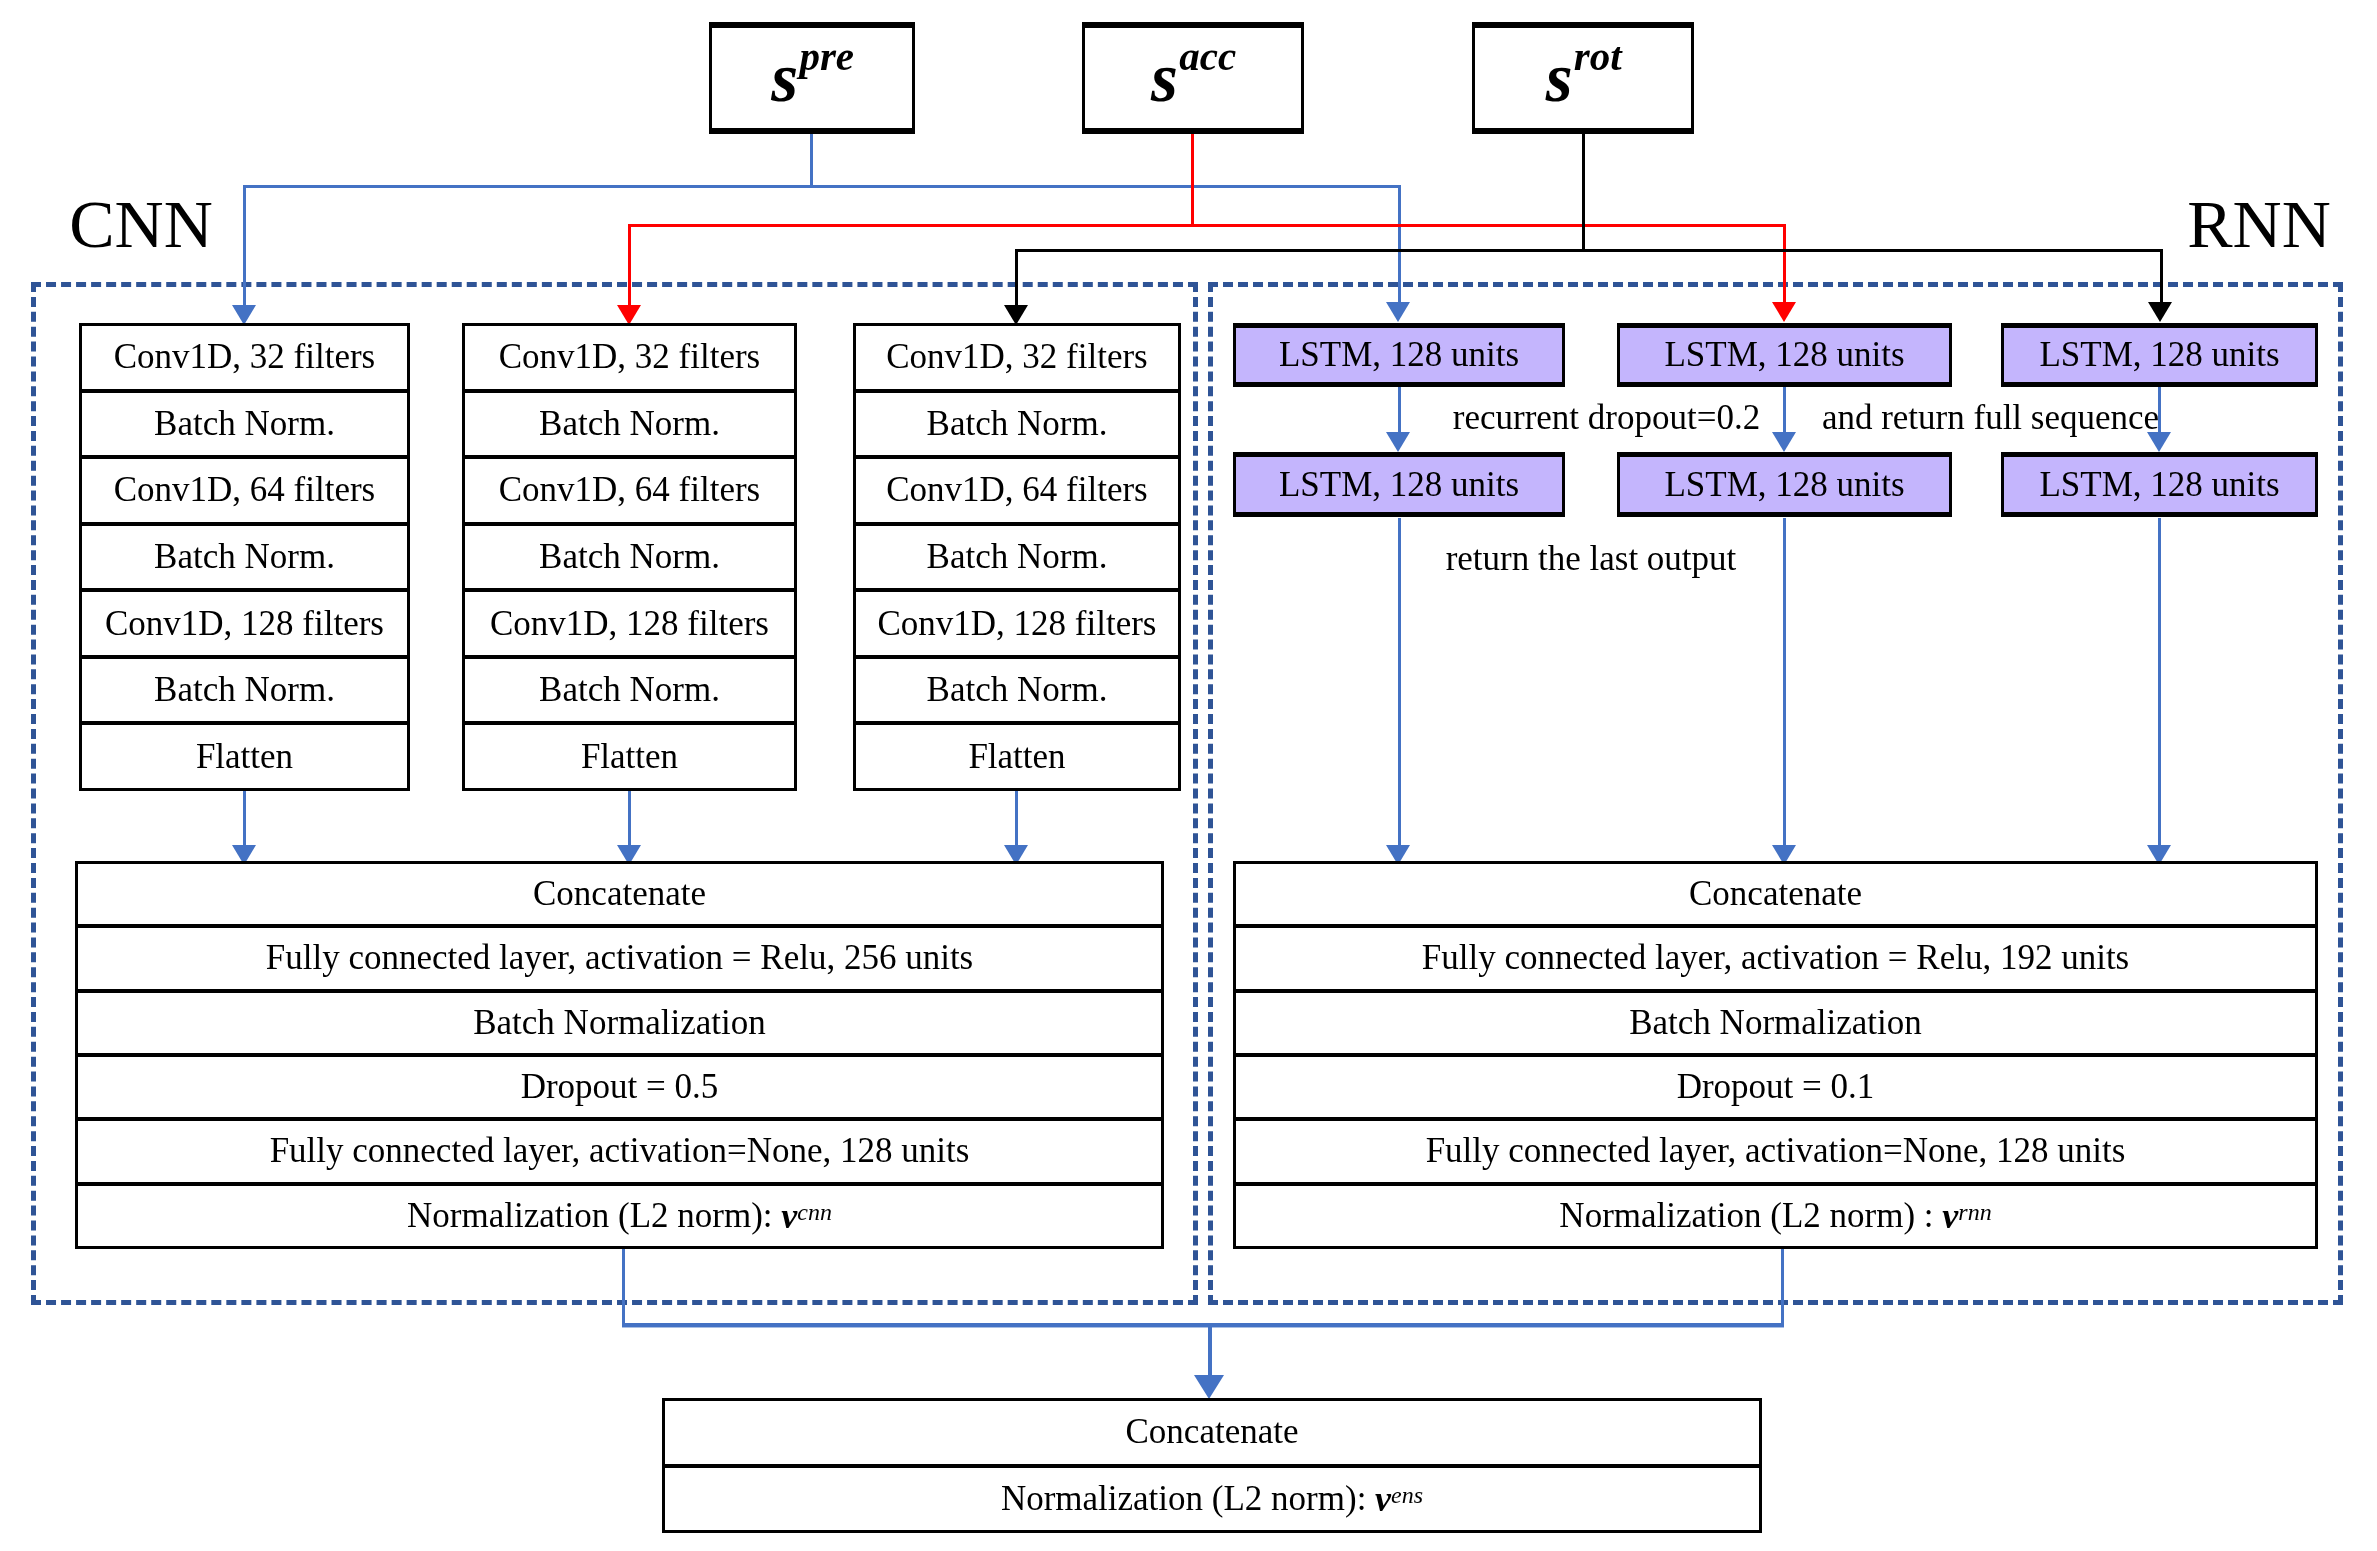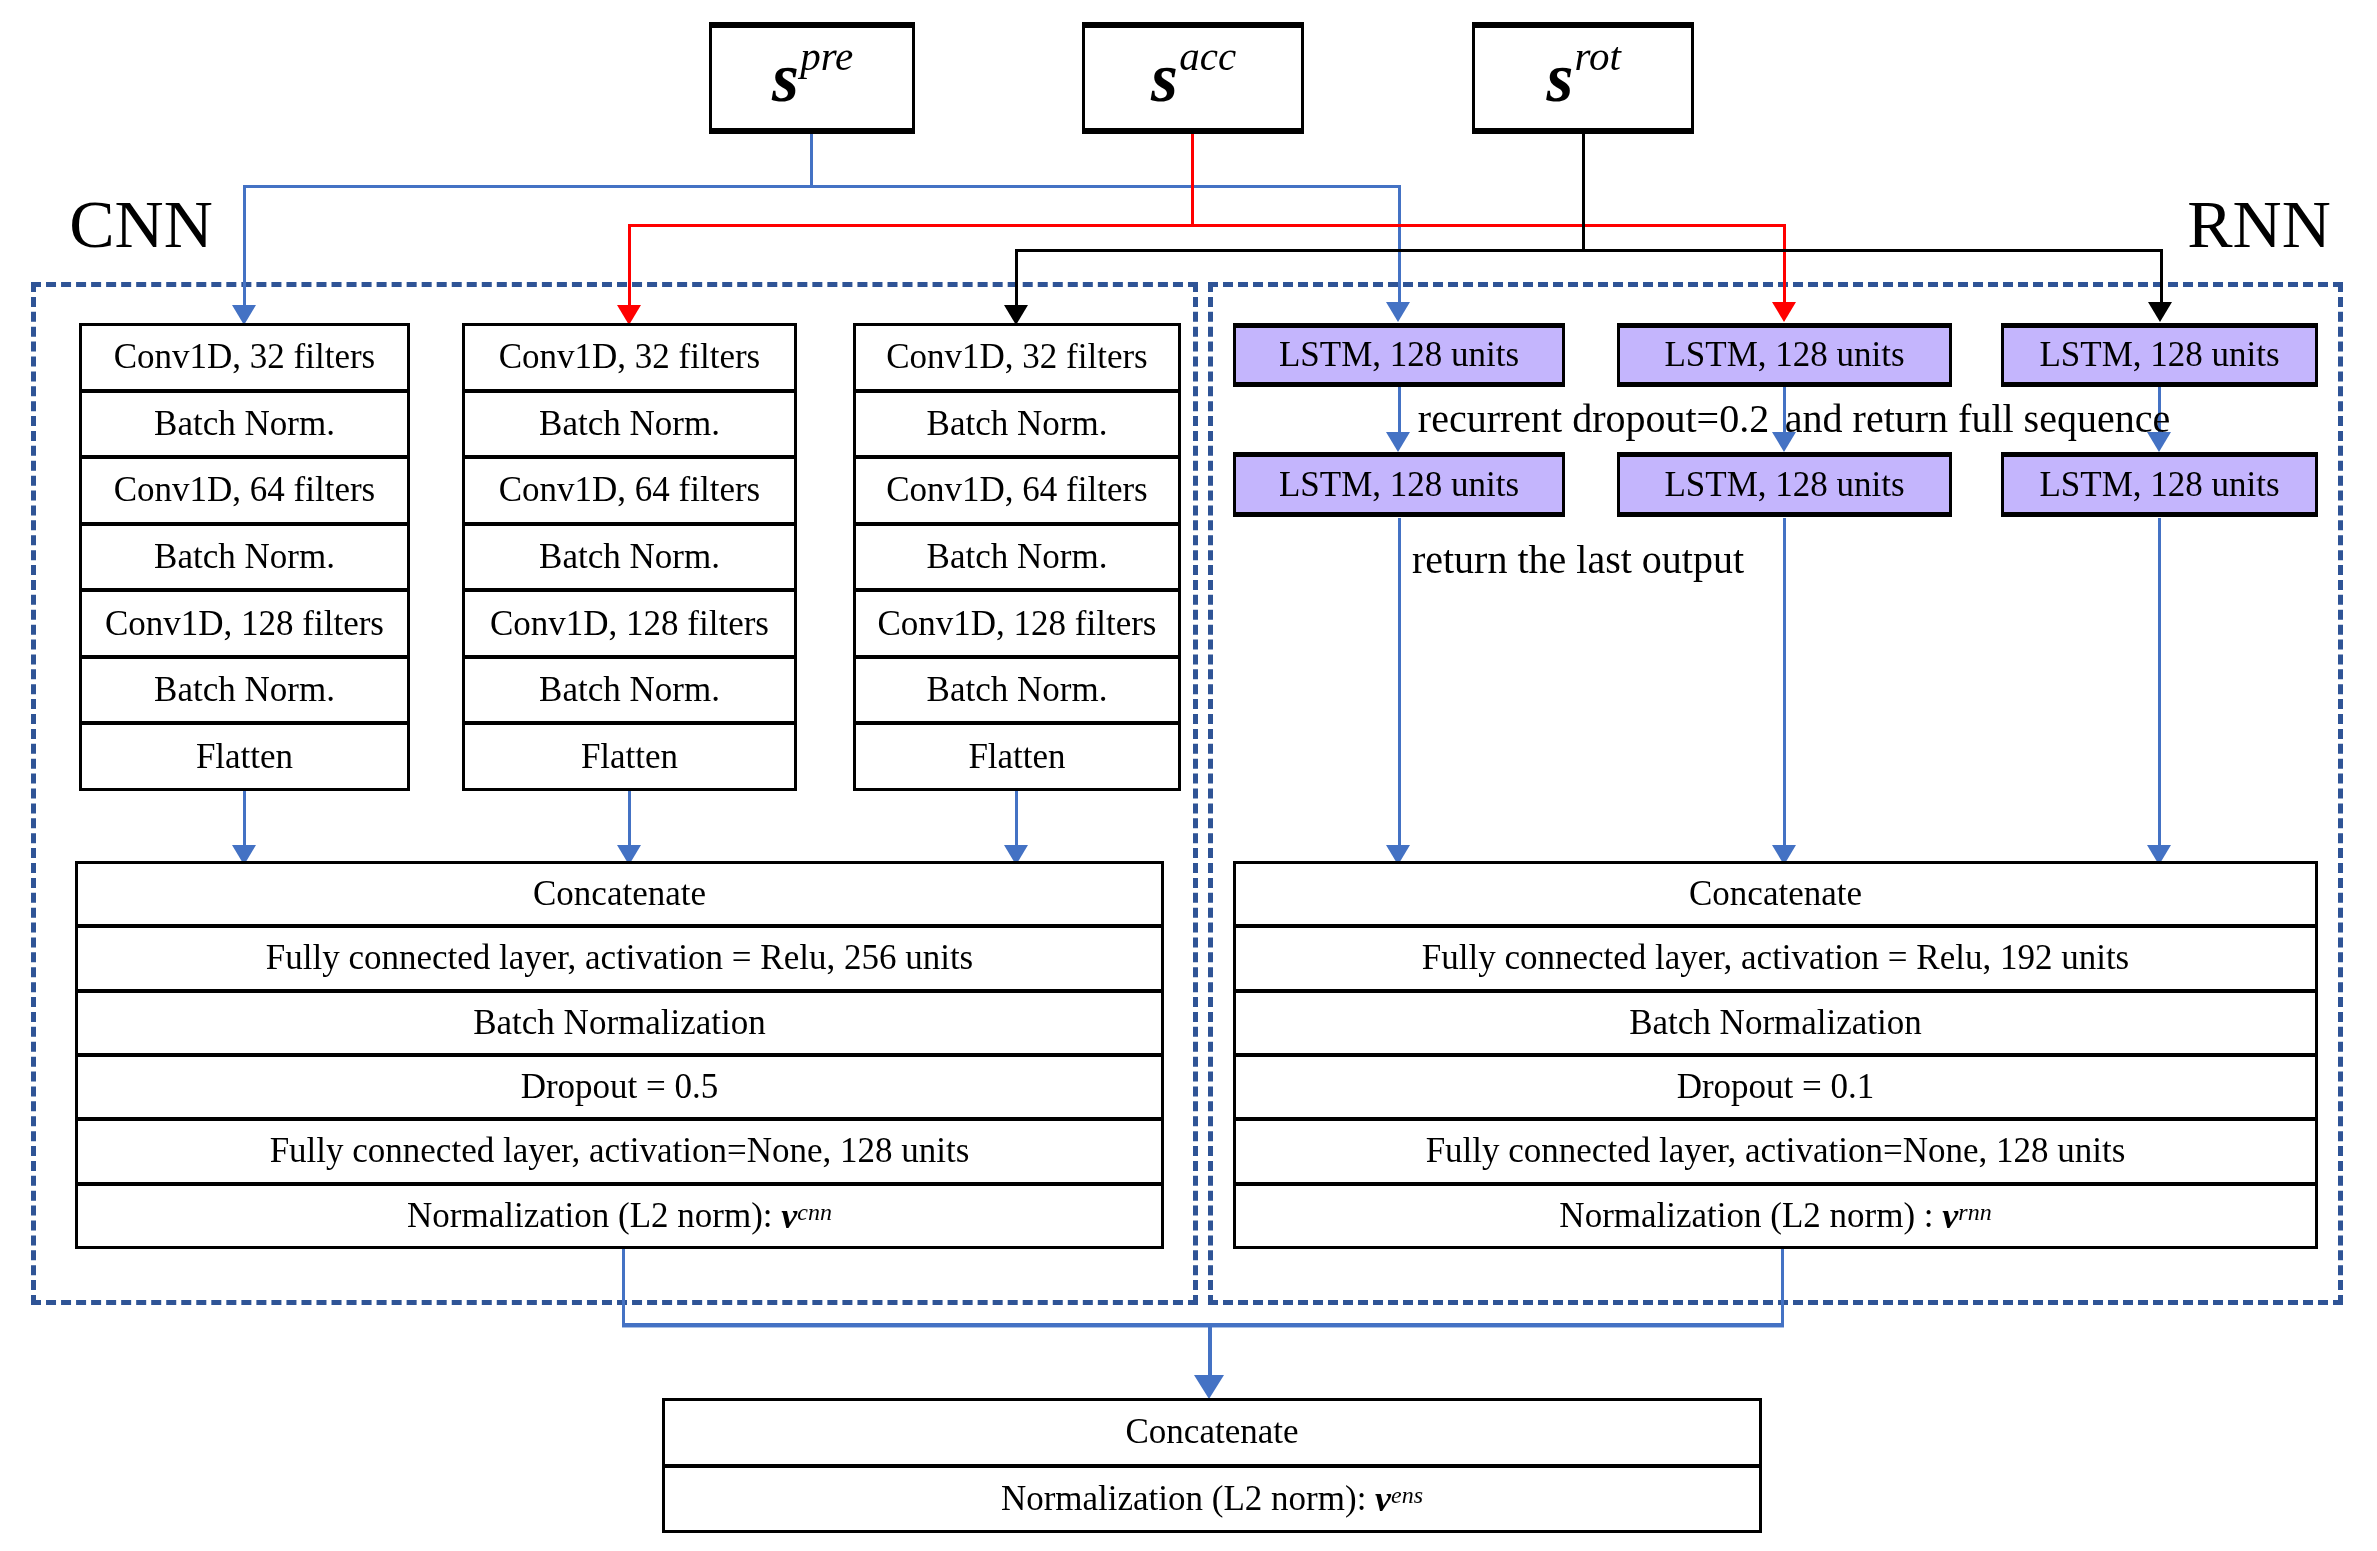--- a/index.html
+++ b/index.html
@@ -4,32 +4,32 @@
 <style>
   html,body{margin:0;padding:0;background:#ffffff;}
   #canvas{position:relative;width:2377px;height:1551px;background:#ffffff;
           font-family:"Liberation Serif","DejaVu Serif",serif;color:#000;}
   .abs{position:absolute;box-sizing:border-box;}
   
   .iobox{border:3.8px solid #000;border-top-width:6.4px;border-bottom-width:6.4px;
          display:flex;align-items:center;justify-content:center;background:#fff;z-index:4;}
   .mvar{font-style:italic;font-weight:700;}
   .iobox .mvar{font-size:69px;line-height:1;}
-  .iobox sup{font-style:italic;font-weight:400;font-size:41px;line-height:1;
+  .iobox sup{font-style:italic;font-weight:700;font-size:41px;line-height:1;
              position:relative;top:-22px;left:1.3px;}
   .seclabel{font-size:68px;display:flex;align-items:center;justify-content:center;z-index:4;}
   .dashedbox{border:5.1px dashed #2F5496;z-index:0;}
   .stack{border:3.8px solid #000;background:#fff;display:flex;flex-direction:column;z-index:3;}
   .stack .row{flex:1;border-bottom:4.5px solid #000;display:flex;align-items:center;
               justify-content:center;font-size:35px;white-space:nowrap;}
   .stack .row:last-child{border-bottom:none;}
   .lstm{border:3.8px solid #000;border-top-width:5.8px;border-bottom-width:5.8px;background:#c4b5fd;
         display:flex;align-items:center;justify-content:center;font-size:35px;z-index:3;}
-  .note{font-size:40px;display:flex;align-items:center;justify-content:center;
-        white-space:nowrap;z-index:4;}
+  .note{font-size:35px;display:flex;align-items:center;justify-content:center;
+        white-space:nowrap;z-index:4;margin-left:13px;}
   .l2 .mvar{font-size:36px;}
   .l2 sup{font-style:italic;font-size:24px;line-height:1;position:relative;top:-3.8px;}
   
   .line{position:absolute;z-index:2;}
   .blue{background:#4472C4;}
   .red{background:#FF0000;}
   .black{background:#000000;}
   .arr{position:absolute;width:0;height:0;z-index:3;}
   .arr.down-blue{border-left:12.8px solid transparent;border-right:12.8px solid transparent;
                  border-top:20.4px solid #4472C4;}

